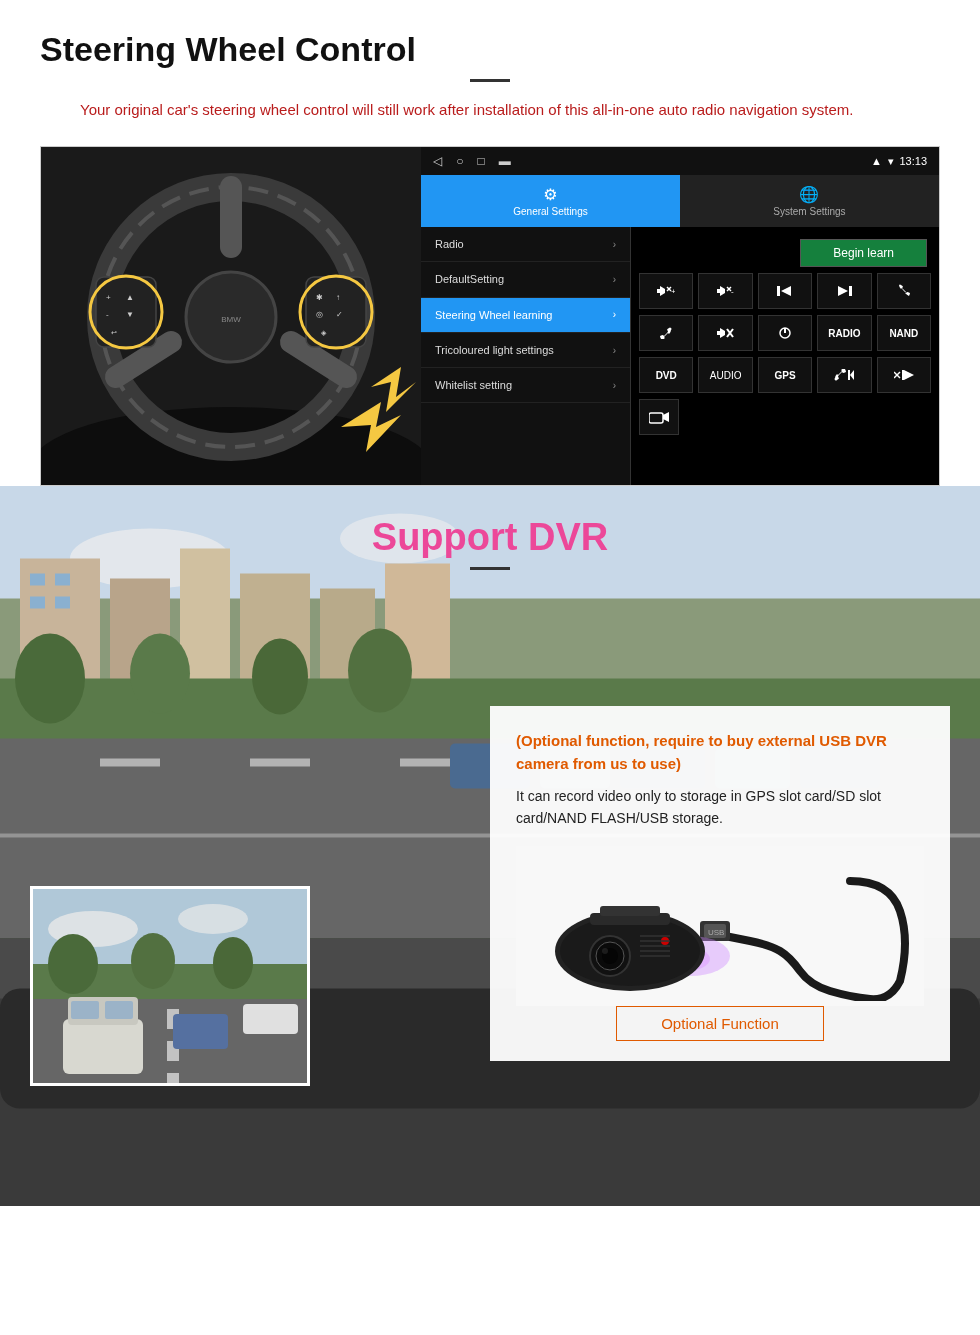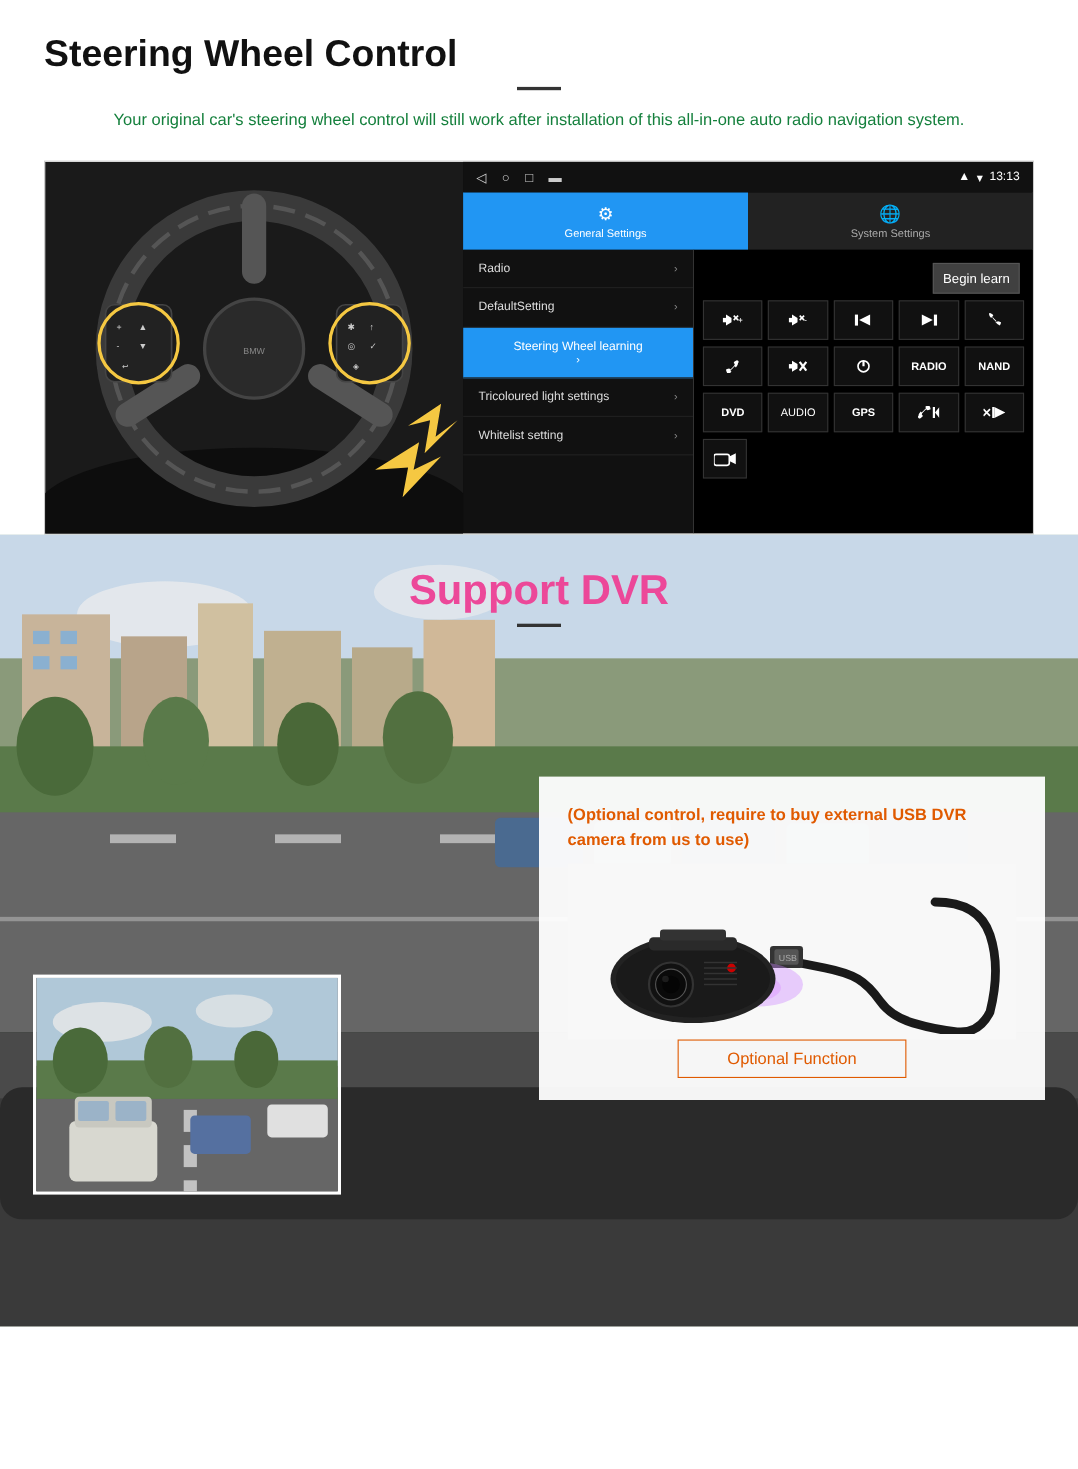--- a/index.html
+++ b/index.html
@@ -23,23 +23,23 @@
       color: #111;
       margin-bottom: 10px;
     }
     .title-divider {
       width: 40px;
       height: 3px;
       background: #333;
       margin: 0 auto 16px;
     }
     .section-subtitle {
-      text-align: center;
+      text-align: left;
       font-size: 15px;
-      color: #15803d;
+      color: #b91c1c;
       line-height: 1.6;
       margin-bottom: 24px;
       max-width: 820px;
       margin-left: auto;
       margin-right: auto;
     }
 
     
     .screenshot-container {
       display: flex;
@@ -110,43 +110,42 @@
       color: #ddd;
       font-size: 11px;
       display: flex;
       justify-content: space-between;
       align-items: center;
       border-bottom: 1px solid #222;
     }
     .menu-item.active {
       background: #2196F3;
       color: #fff;
-      flex-direction: column;
     }
     .menu-item-text { line-height: 1.3; }
     .chevron { color: #888; font-size: 10px; }
 
     .control-panel {
       flex: 1;
       background: #000;
       padding: 8px;
       display: flex;
       flex-direction: column;
       gap: 6px;
     }
     .begin-learn-row {
       display: flex;
       justify-content: flex-end;
       padding: 4px 4px 0;
     }
     .begin-learn-btn {
-      background: #404040;
+      background: #15803d;
       border: 1px solid #555;
       color: #fff;
-      padding: 6px 8px;
+      padding: 6px 32px;
       font-size: 12px;
       cursor: pointer;
     }
     .ctrl-row {
       display: flex;
       gap: 5px;
     }
     .ctrl-btn {
       flex: 1;
       height: 36px;
@@ -517,21 +516,22 @@
 
     <rect x="0" y="510" width="980" height="120" rx="20" fill="#2a2a2a"></rect>
   </svg>
 
   <div class="dvr-title-area">
     <h2 class="dvr-title">Support DVR</h2>
     <div class="dvr-divider"></div>
   </div>
 
   <div class="dvr-info-box">
-    <p class="dvr-optional-text">(Optional control, require to buy external USB DVR camera from us to use)</p>
+    <p class="dvr-optional-text">(Optional function, require to buy external USB DVR camera from us to use)</p>
+    <p class="dvr-desc-text">It can record video only to storage in GPS slot card/SD slot card/NAND FLASH/USB storage.</p>
 
     <div class="camera-svg-container">
       <svg width="380" height="150" viewBox="0 0 380 150">
 
         <path d="M320,30 Q360,30 370,60 Q380,90 370,130 Q360,150 340,148 Q320,146 300,140 Q280,134 270,120 Q260,106 250,100 Q240,94 220,90 Q200,86 180,82" stroke="#1a1a1a" stroke-width="8" fill="none" stroke-linecap="round"></path>
 
         <rect x="170" y="70" width="30" height="20" rx="3" fill="#333"></rect>
         <rect x="174" y="73" width="22" height="14" rx="2" fill="#555"></rect>
 
         <text x="178" y="84" fill="#aaa" font-size="8">USB</text>

